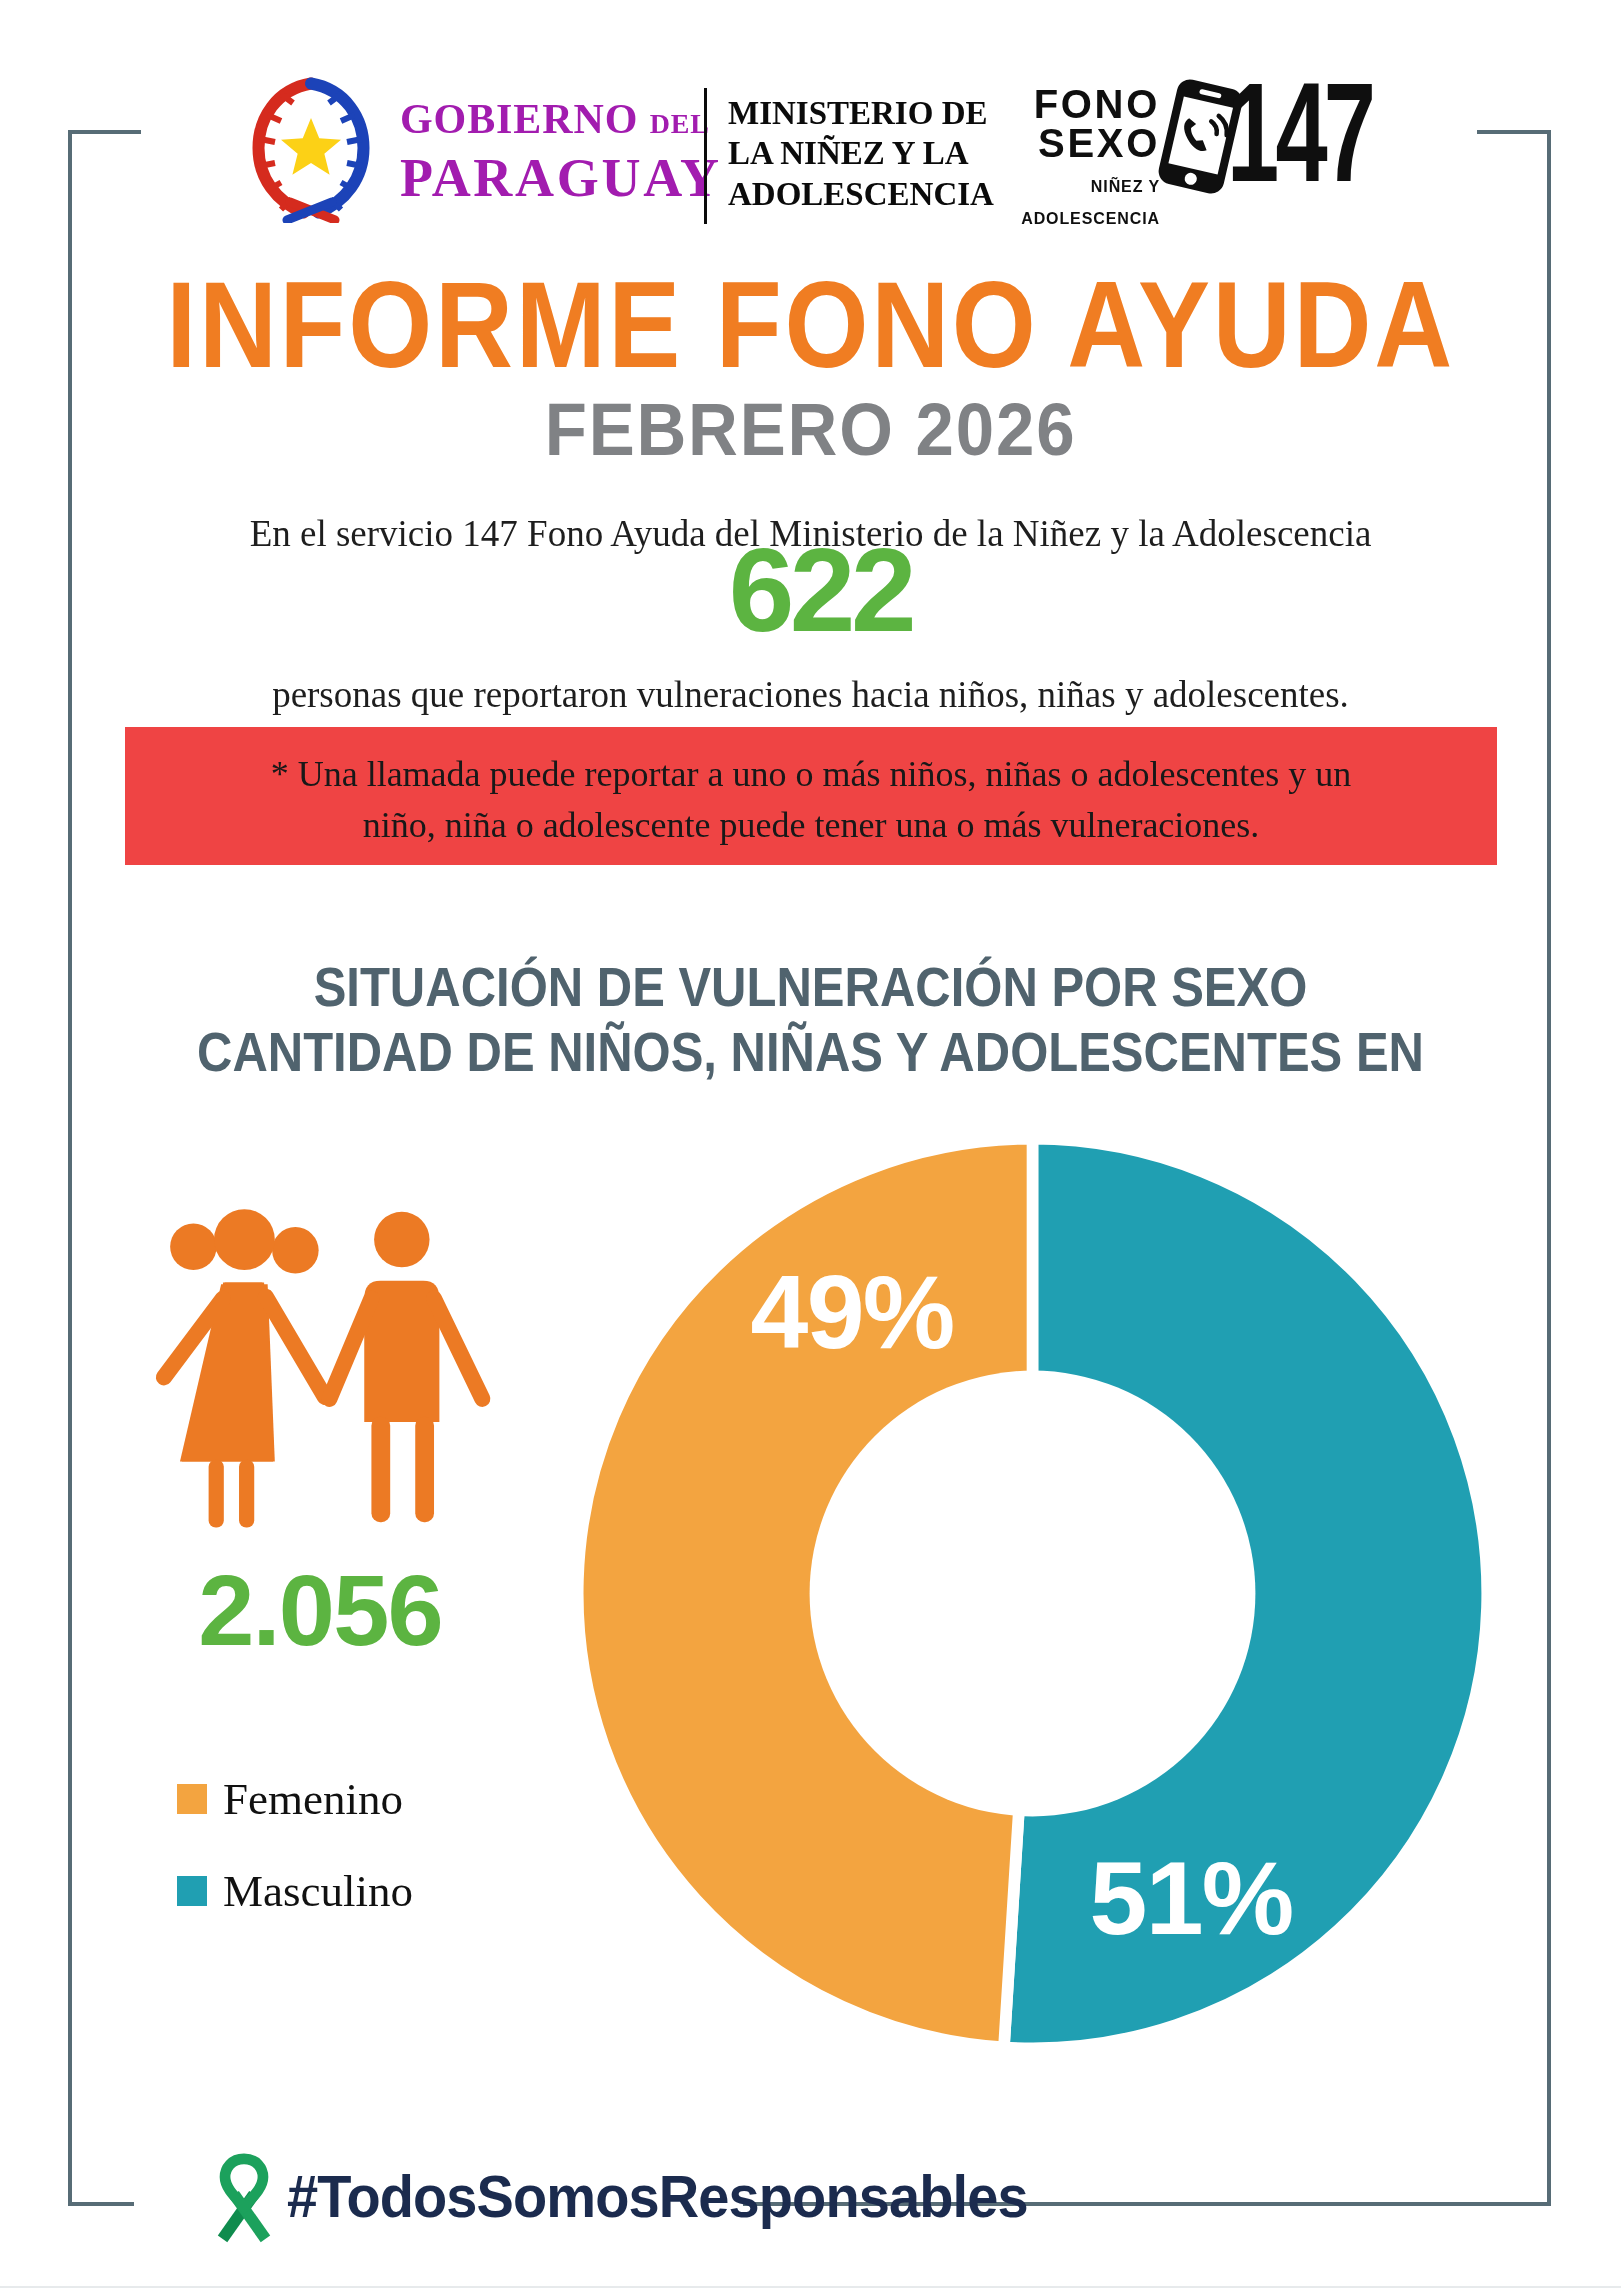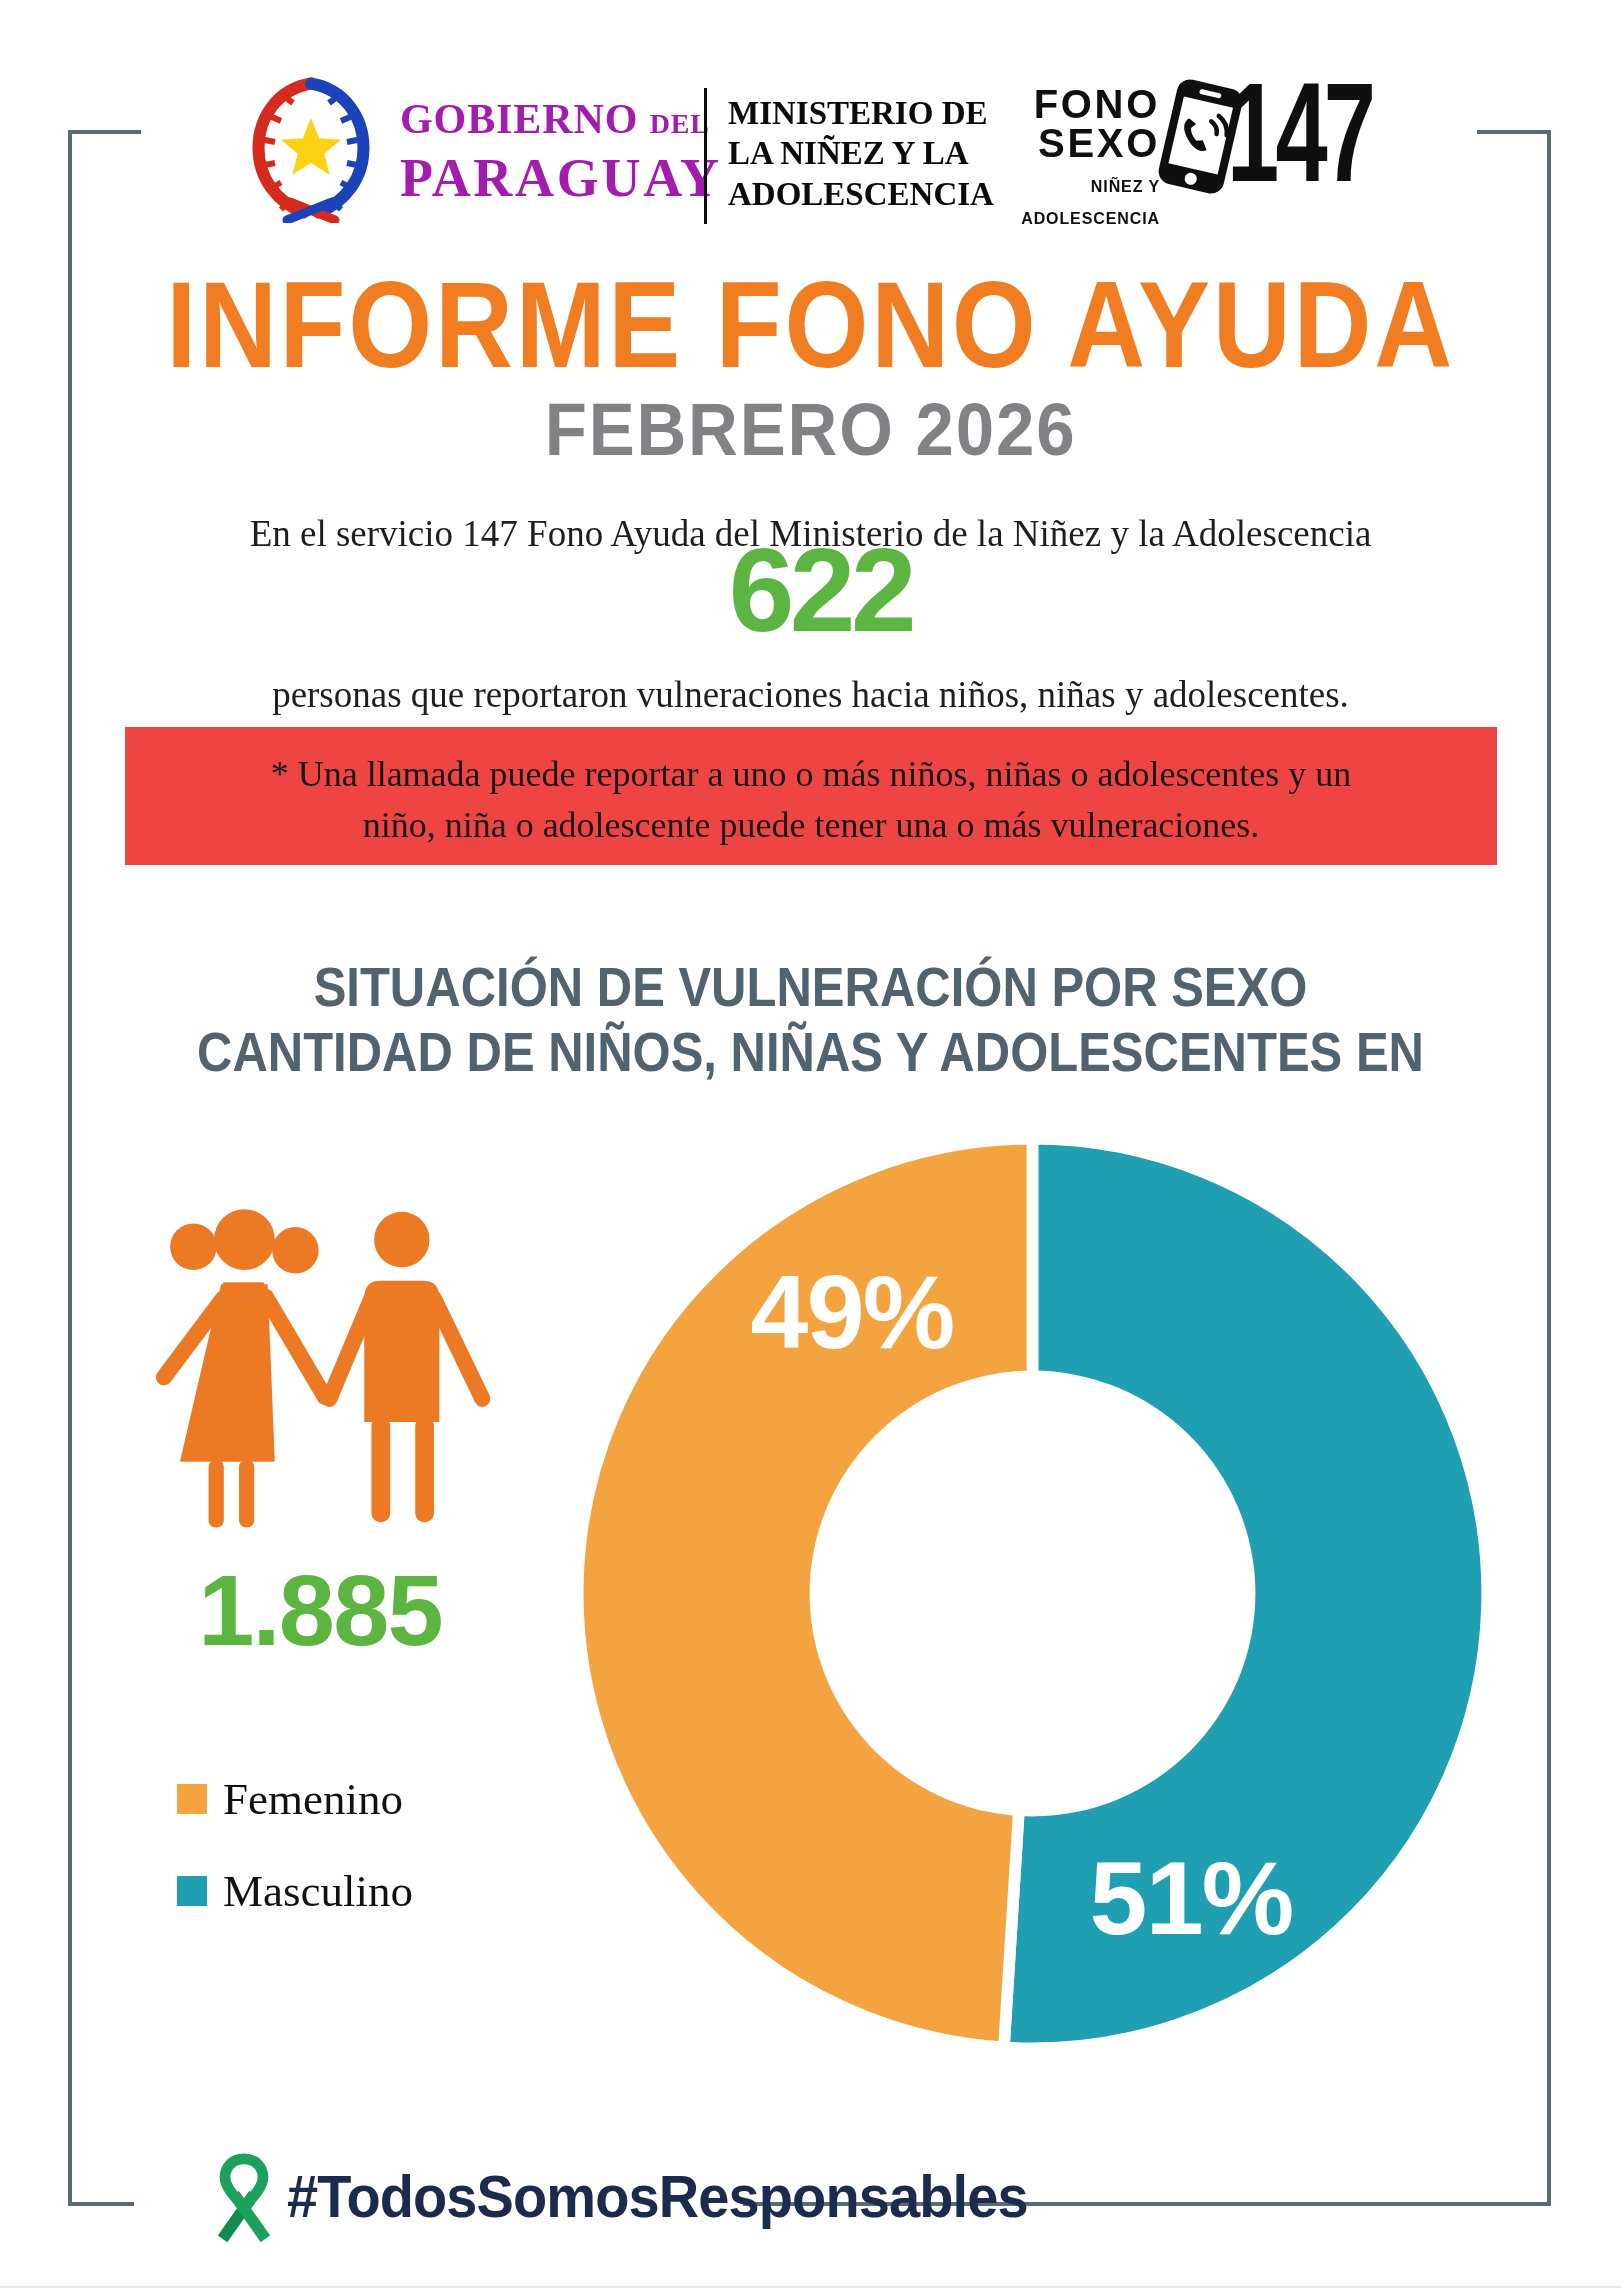--- a/index.html
+++ b/index.html
@@ -157,21 +157,21 @@
       <path d="M244 112 Q244 92 262 92 L310 92 Q328 92 328 112 L328 250 L244 250 Z"></path>
 
       <line x1="252" y1="112" x2="205" y2="224" stroke="#EC7A24" stroke-width="18" stroke-linecap="round"></line>
       <line x1="322" y1="112" x2="376" y2="224" stroke="#EC7A24" stroke-width="18" stroke-linecap="round"></line>
 
       <rect x="252" y="244" width="21" height="118" rx="10"></rect>
       <rect x="301" y="244" width="21" height="118" rx="10"></rect>
     </svg>
   </div>
 
-  <div class="total-num">1.885</div>
+  <div class="total-num">2.056</div>
 
   <div class="legend-item" style="left:177px; top:1773px;">
     <span class="legend-sq" style="background: rgb(243, 164, 64);"></span>
     <span class="legend-label">Femenino</span>
   </div>
   <div class="legend-item" style="left:177px; top:1865px;">
     <span class="legend-sq" style="background: rgb(32, 159, 178);"></span>
     <span class="legend-label">Masculino</span>
   </div>
 

